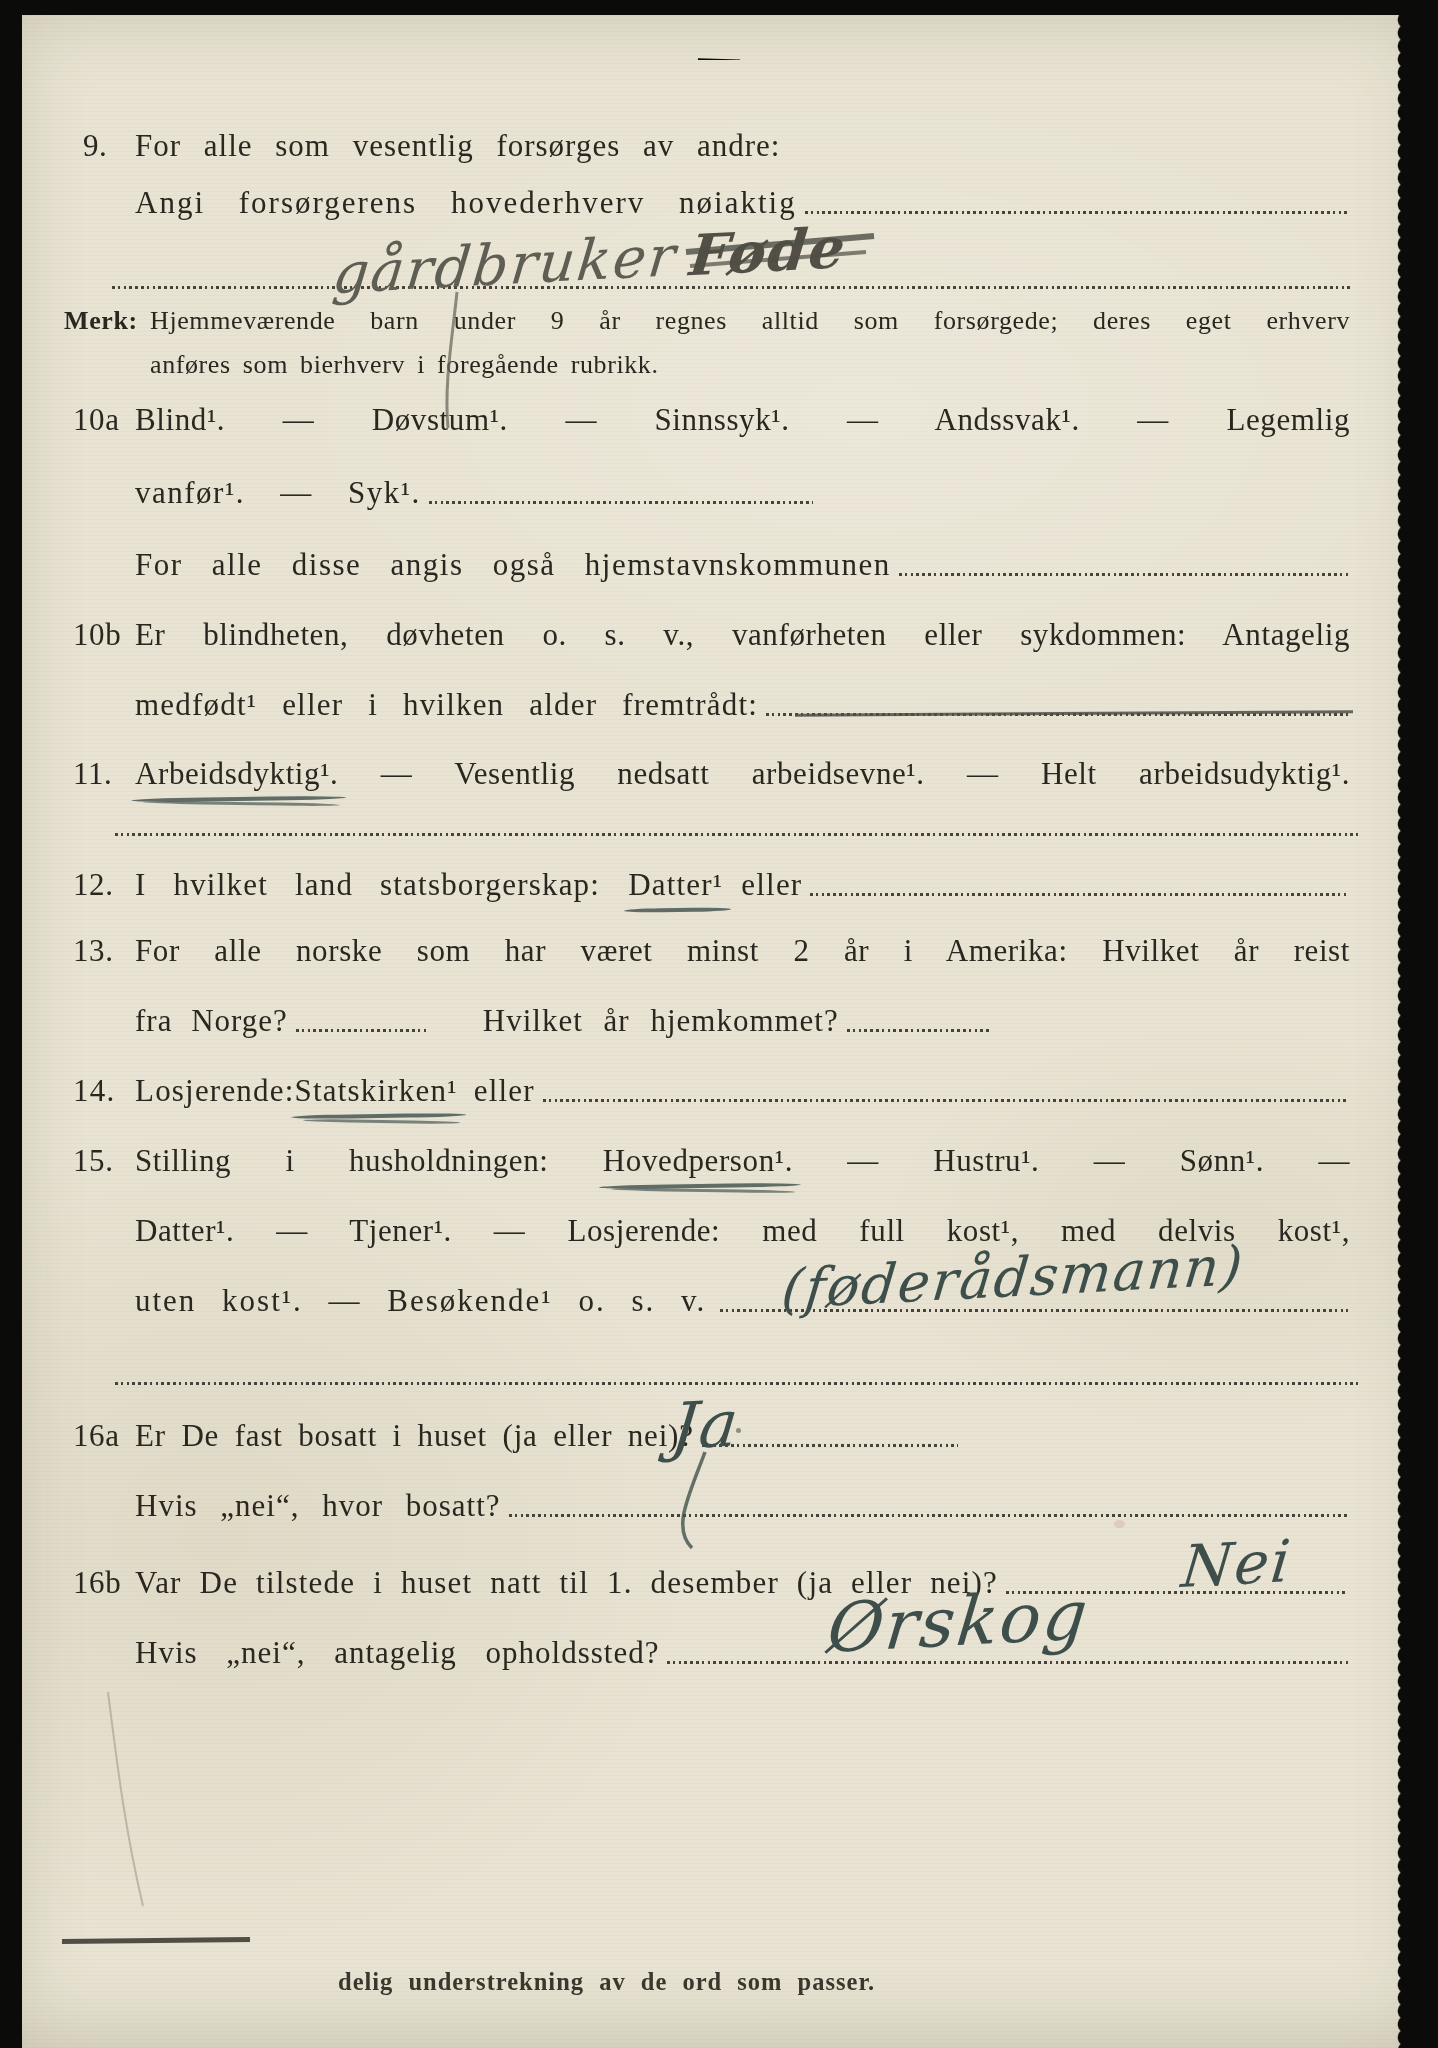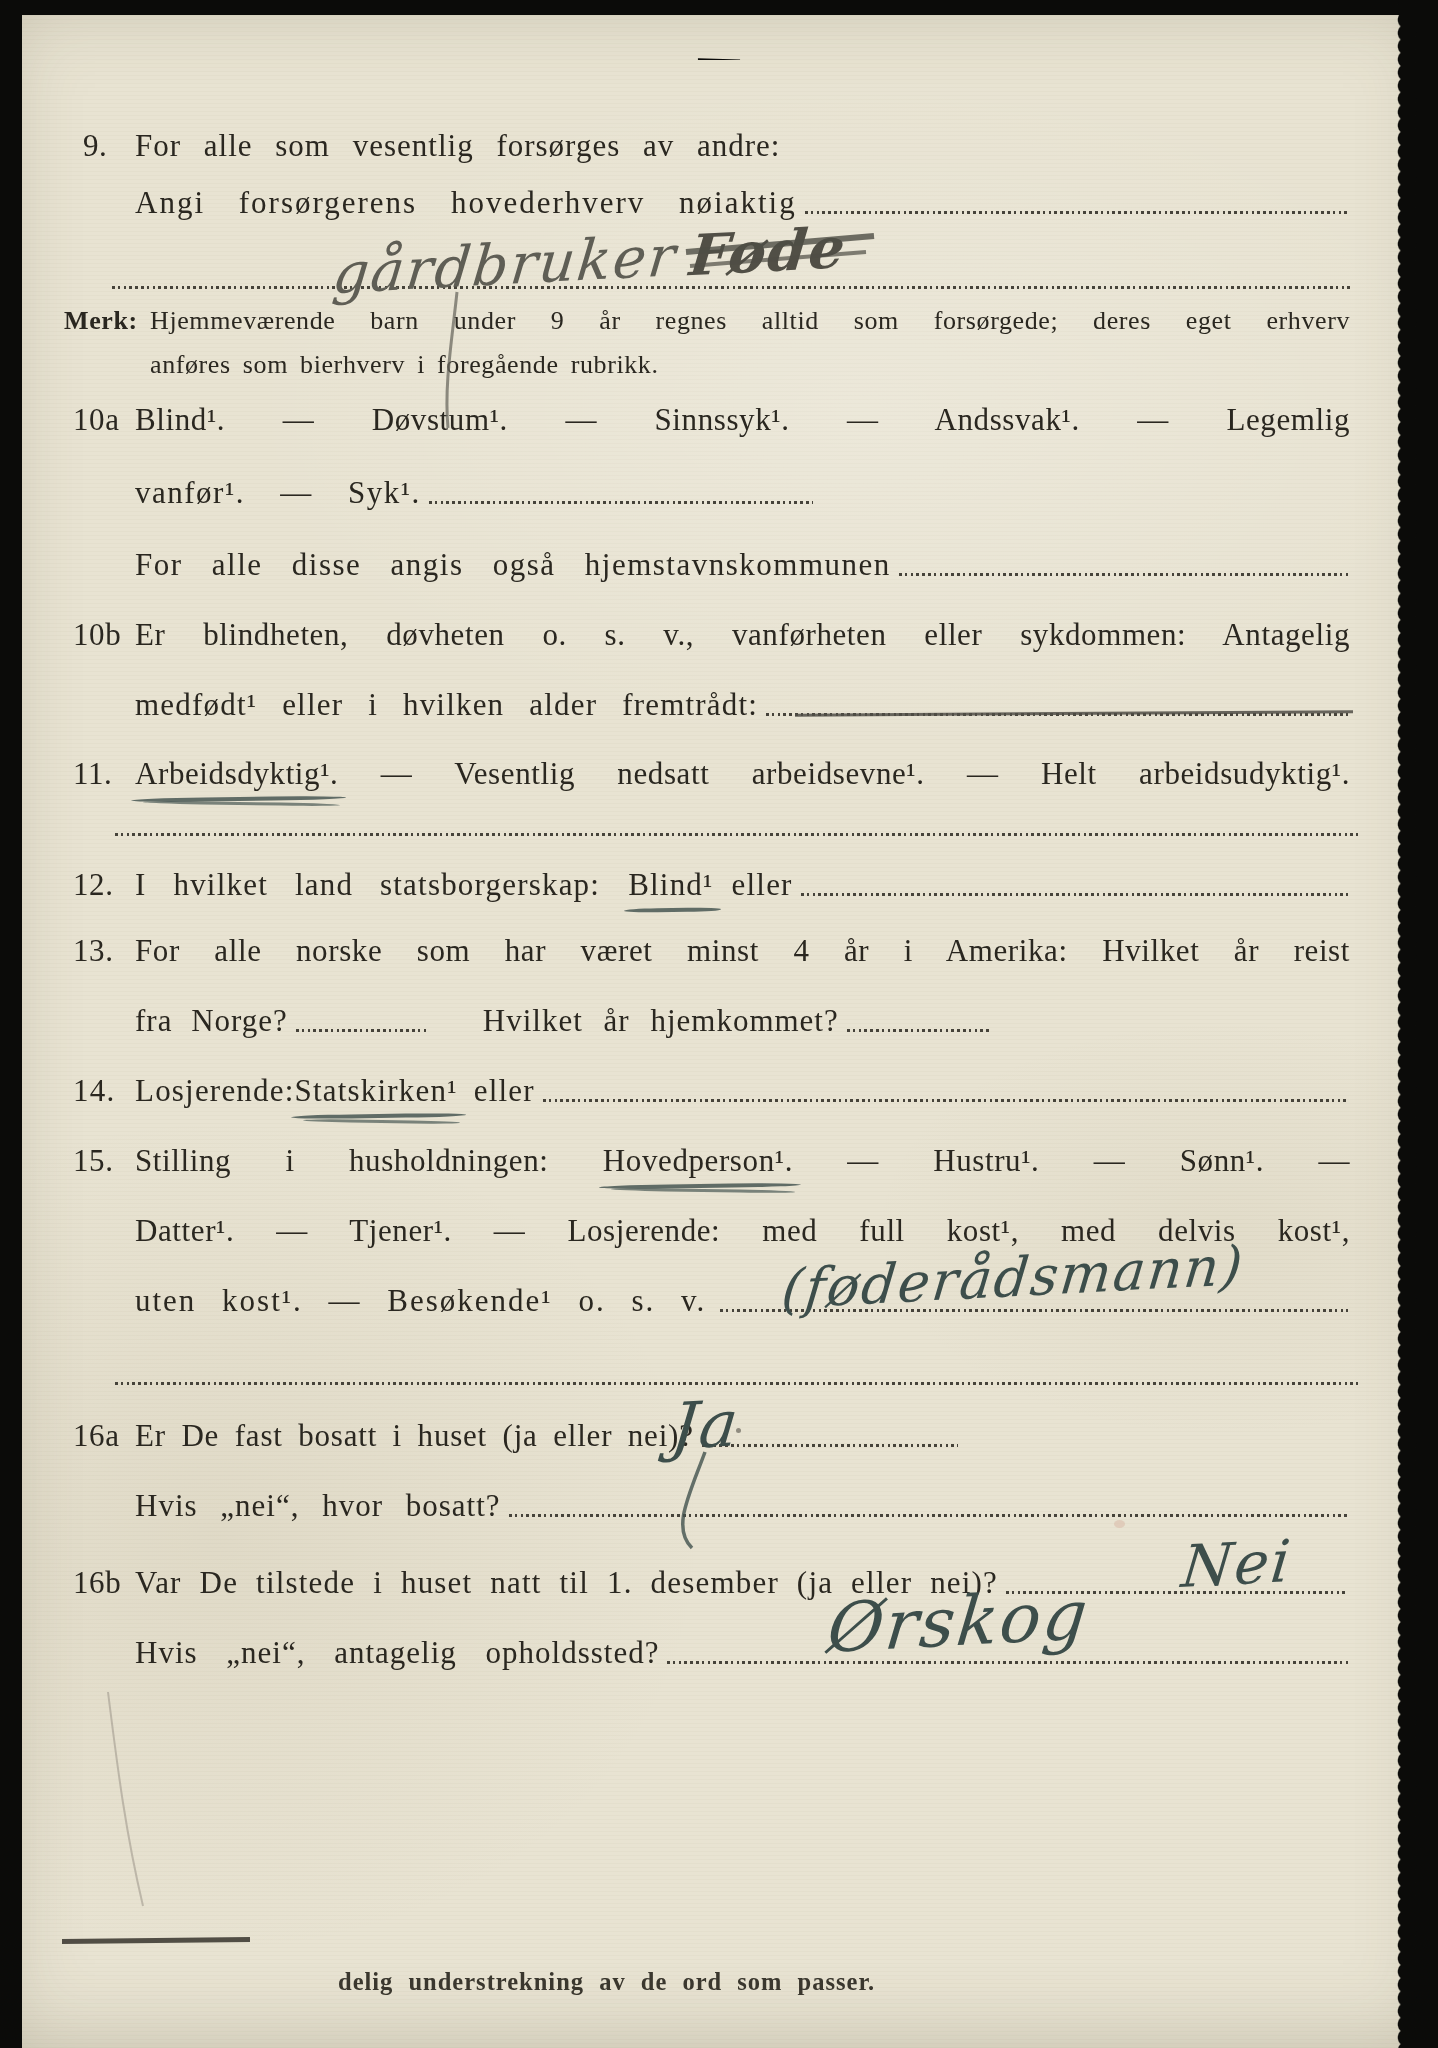--- a/index.html
+++ b/index.html
@@ -110,28 +110,28 @@
       <span class="num">11.</span>
       <span class="hu hu2">Arbeidsdyktig¹.</span>
       <span>— Vesentlig nedsatt arbeidsevne¹. — Helt arbeidsudyktig¹.</span>
     </div>
 
     <div class="dotline" style="left:115px;top:833px;width:1243px"></div>
 
     <div class="row frow" style="top:867px;word-spacing:18px;letter-spacing:1.2px">
       <span class="num" style="letter-spacing:.6px;word-spacing:5px">12.</span>
       <span>I hvilket land statsborgerskap:</span>
-      <span class="hu" style="margin-left:28px">Blind¹</span>
+      <span class="hu" style="margin-left:28px">Datter¹</span>
       <span style="margin-left:18px">eller</span>
       <span class="lead"></span>
     </div>
 
     <div class="row jrow" style="top:933px">
       <span class="num">13.</span>
-      <span>For alle norske som har været minst 4 år i Amerika: Hvilket år reist</span>
+      <span>For alle norske som har været minst 2 år i Amerika: Hvilket år reist</span>
     </div>
     <div class="row frow" style="top:1003px">
       <span style="word-spacing:10px;letter-spacing:1px">fra Norge?</span>
       <span class="lead fx130"></span>
       <span style="margin-left:55px;word-spacing:12px;letter-spacing:1px">Hvilket år hjemkommet?</span>
       <span class="lead fx145"></span>
     </div>
 
     <div class="row frow" style="top:1073px;word-spacing:8px;letter-spacing:1.2px">
       <span class="num">14.</span>

